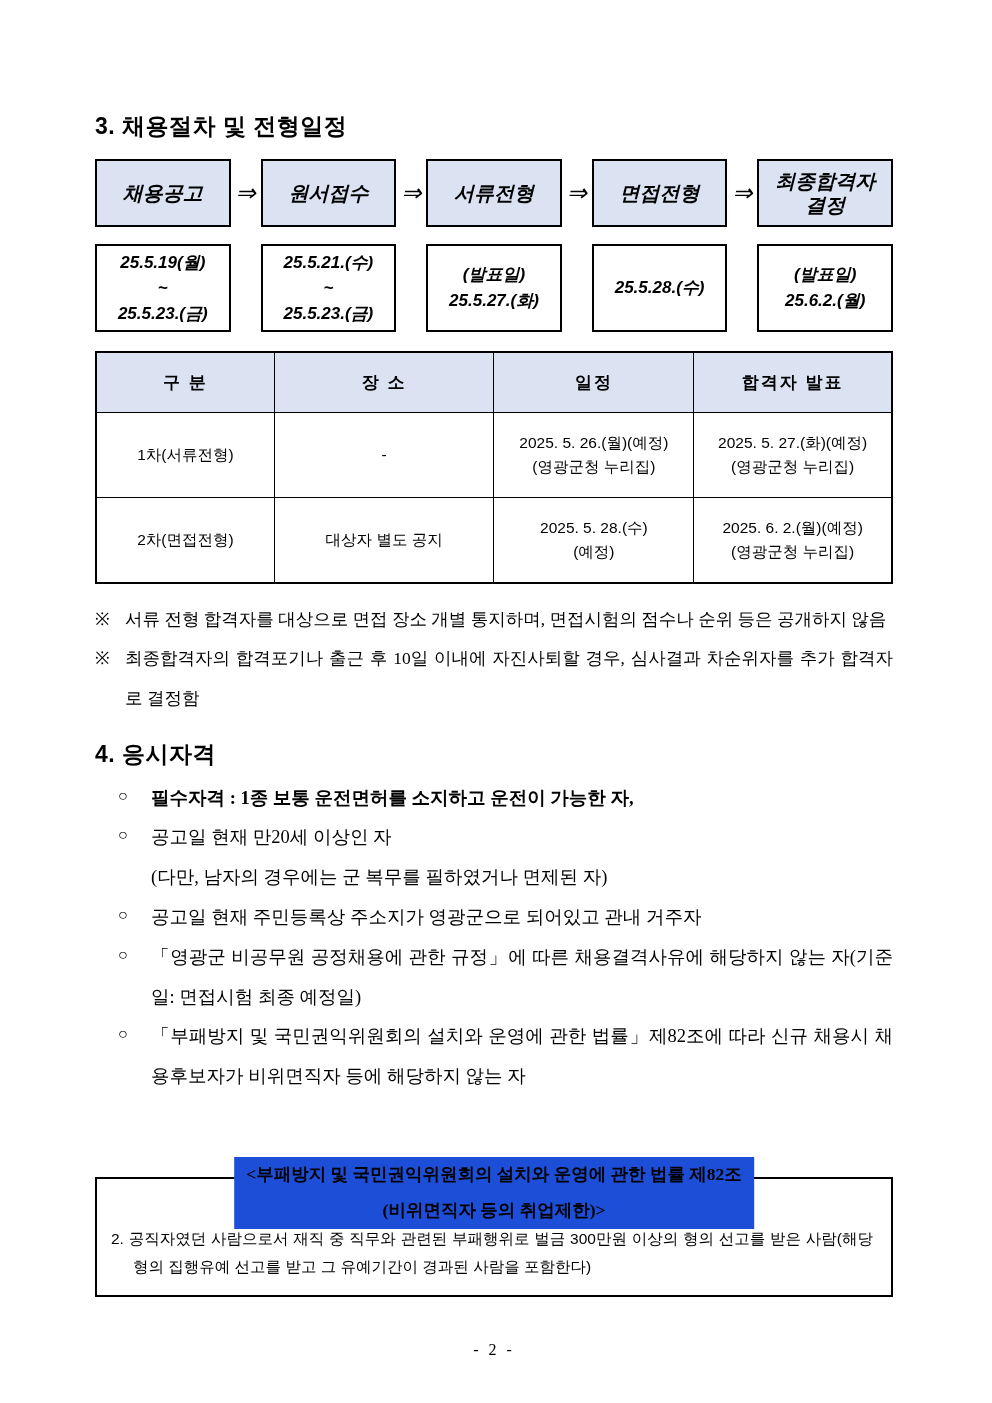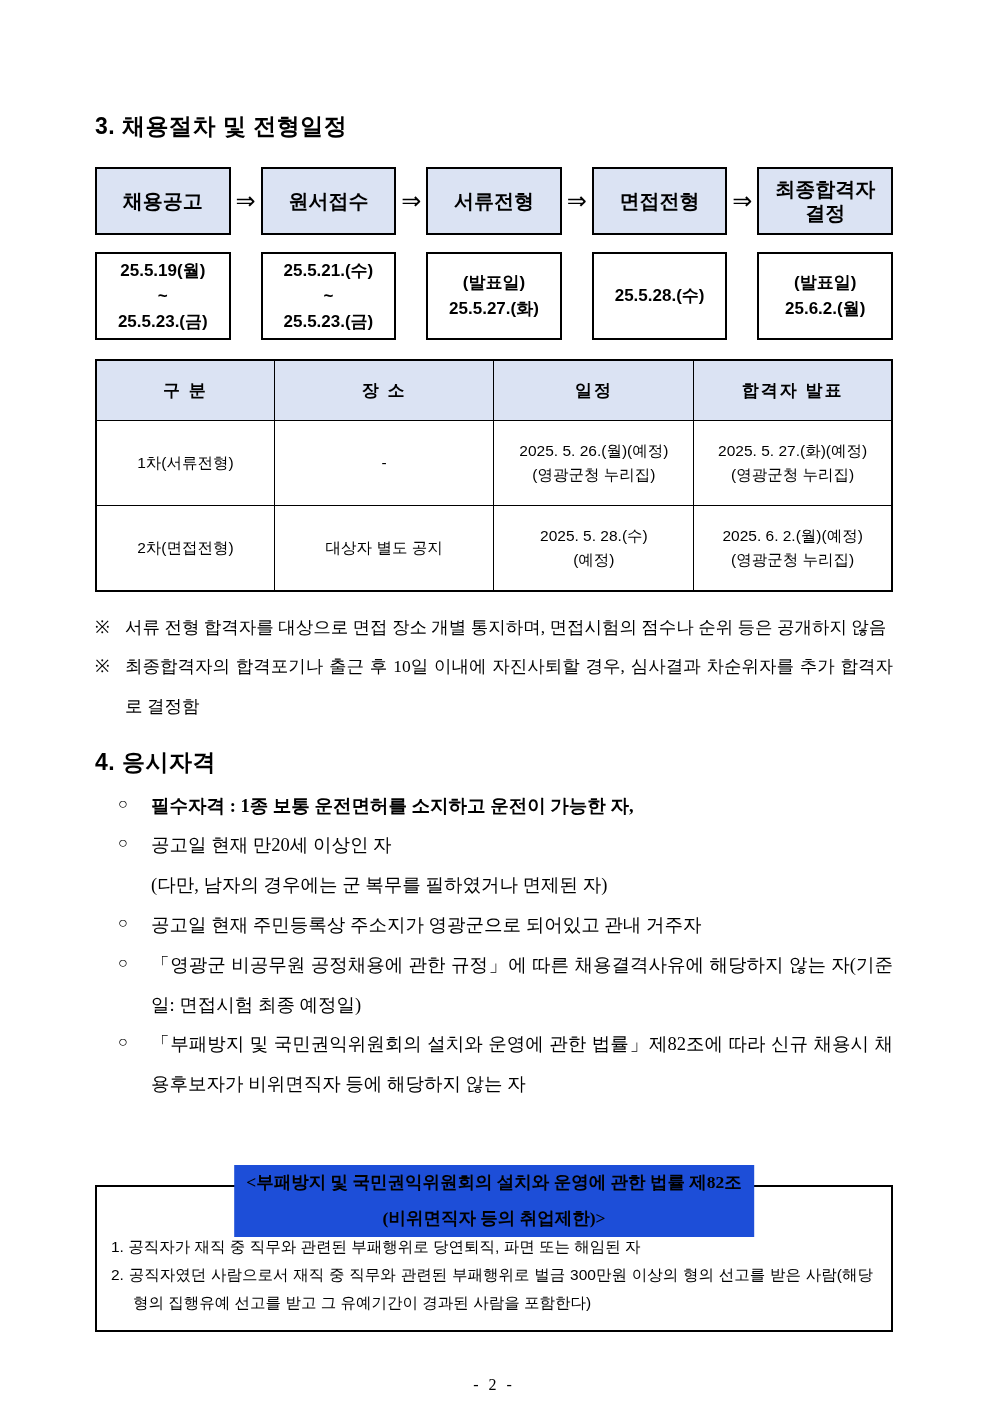--- a/index.html
+++ b/index.html
@@ -10,27 +10,28 @@
     font-family: "Liberation Serif", serif;
   }
   .page { width: 992px; height: 1403px; padding: 112px 99px 0 95px; }
 
   
   .sec-heading {
     font-family: "Liberation Sans", sans-serif;
     font-weight: 700; font-size: 23px; letter-spacing: 0.5px;
     line-height: 1.25;
   }
-  #sec3-heading { margin-bottom: 26px; }
+  #sec3-heading { margin-bottom: 18px; }
   #sec4-heading { margin-top: 22px; }
 
   
   .flow-grid {
     display: grid;
     grid-template-columns: 1fr 30px 1fr 30px 1fr 30px 1fr 30px 1fr;
+    font-style: italic;
   }
   .flow-box {
     height: 68px; background: var(--box-fill, #dbe3f3);
     border: 2px solid #000;
     display: flex; align-items: center; justify-content: center;
     text-align: center; white-space: pre-line;
     font-family: "Liberation Sans", sans-serif;
     font-weight: 700; font-size: 20px; line-height: 1.2;
   }
   .flow-arrow {
@@ -217,19 +218,18 @@
       <span class="bullet-marker">○</span>
       <span class="bullet-text">「부패방지 및 국민권익위원회의 설치와 운영에 관한 법률」제82조에 따라 신규 채용시 채용후보자가 비위면직자 등에 해당하지 않는 자</span>
     </div>
   </div>
 
   <div class="law-box">
     <div class="law-title">
       <span style="display:block">&lt;부패방지 및 국민권익위원회의 설치와 운영에 관한 법률 제82조</span>
       <span style="display:block">(비위면직자 등의 취업제한)&gt;</span>
     </div>
-    <div class="law-item">1. 공직자가 재직 중 직무와 관련된 부패행위로 당연퇴직, 파면 또는 해임된 자</div>
     <div class="law-item">2. 공직자였던 사람으로서 재직 중 직무와 관련된 부패행위로 벌금 300만원 이상의 형의 선고를 받은 사람(해당 형의 집행유예 선고를 받고 그 유예기간이 경과된 사람을 포함한다)</div>
   </div>
 
   <div class="footer">- 2 -</div>
 
 </div>
 
 </body></html>

